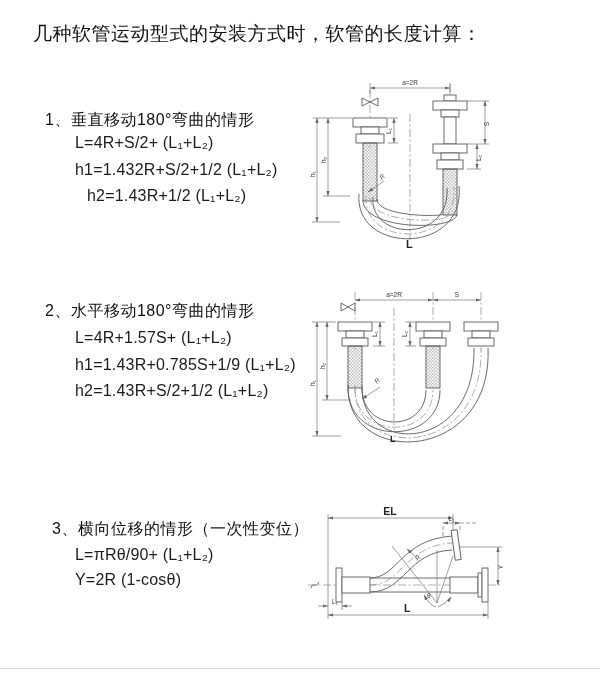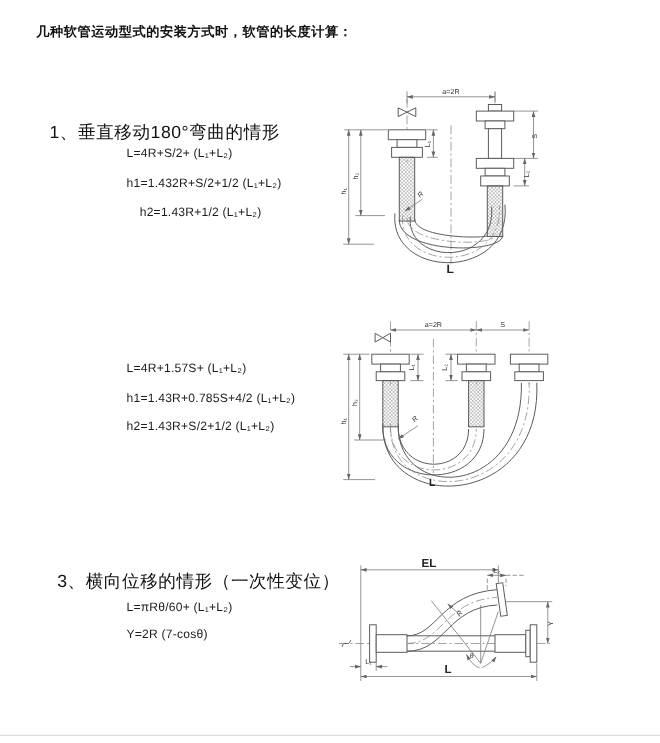--- a/index.html
+++ b/index.html
@@ -1,21 +1,21 @@
 <!DOCTYPE html>
 <html><head>
 <meta charset="utf-8">
 <style>
   html,body{margin:0;padding:0;background:#fff;}
   #page{position:relative;width:600px;height:675px;background:#ffffff;overflow:hidden;
         font-family:"Liberation Sans","DejaVu Sans",sans-serif;color:#1a1a1a;}
   .t{position:absolute;white-space:nowrap;}
-  .title{font-size:12px;font-weight:700;letter-spacing:.5px;color:#111;text-align:center;}
+  .title{font-size:19px;font-weight:400;letter-spacing:.5px;color:#111;text-align:center;}
   .heading{font-size:16px;font-weight:400;color:#111;letter-spacing:.5px;}
-  .formula{font-size:11px;font-weight:400;color:#1c1c1c;letter-spacing:.2px;margin-left:40px;}
+  .formula{font-size:16px;font-weight:400;color:#1c1c1c;letter-spacing:.2px;}
   .diag{position:absolute;}
   .geo{stroke:#5a5a5a;stroke-width:.9;fill:none;}
   .geof{stroke:#5a5a5a;stroke-width:.9;fill:#fff;}
   .dim{stroke:#777;stroke-width:.7;fill:none;}
   .cl{stroke:#8a8a8a;stroke-width:.7;fill:none;stroke-dasharray:8 2.5 2 2.5;}
   .dlab{font-family:"Liberation Sans","DejaVu Sans",sans-serif;fill:#333;font-size:6.5px;}
   .blab{font-family:"Liberation Sans","DejaVu Sans",sans-serif;fill:#222;font-weight:700;}
   .bottom-rule{position:absolute;left:0;top:668px;width:600px;height:1px;background:#d7d7d7;}
 </style>
 </head>
@@ -23,27 +23,28 @@
 
 <div id="page">
 
   <div class="t title" style="left:33px;top:21px">几种软管运动型式的安装方式时，软管的长度计算：</div>
 
   <div class="t heading" style="left:45px;top:110px">1、垂直移动180°弯曲的情形</div>
   <div class="t formula" style="left:75px;top:134px">L=4R+S/2+ (L₁+L₂)</div>
   <div class="t formula" style="left:75px;top:161px">h1=1.432R+S/2+1/2 (L₁+L₂)</div>
   <div class="t formula" style="left:87px;top:187px">h2=1.43R+1/2 (L₁+L₂)</div>
 
+  <div class="t heading" style="left:45px;top:301px">2、水平移动180°弯曲的情形</div>
   <div class="t formula" style="left:75px;top:329px">L=4R+1.57S+ (L₁+L₂)</div>
-  <div class="t formula" style="left:75px;top:356px">h1=1.43R+0.785S+4/2 (L₁+L₂)</div>
+  <div class="t formula" style="left:75px;top:356px">h1=1.43R+0.785S+1/9 (L₁+L₂)</div>
   <div class="t formula" style="left:75px;top:382px">h2=1.43R+S/2+1/2 (L₁+L₂)</div>
 
   <div class="t heading" style="left:52px;top:519px">3、横向位移的情形（一次性变位）</div>
-  <div class="t formula" style="left:75px;top:546px">L=πRθ/60+ (L₁+L₂)</div>
-  <div class="t formula" style="left:75px;top:571px">Y=2R (7-cosθ)</div>
+  <div class="t formula" style="left:75px;top:546px">L=πRθ/90+ (L₁+L₂)</div>
+  <div class="t formula" style="left:75px;top:571px">Y=2R (1-cosθ)</div>
 
   <svg class="diag" style="left:308px;top:70px" width="272" height="190" viewBox="0 0 272 190">
     <defs>
       <marker id="a1" viewBox="0 0 10 10" refX="9.5" refY="5" markerWidth="8" markerHeight="8" orient="auto-start-reverse">
         <path d="M0,2 L10,5 L0,8 z" fill="#666"></path>
       </marker>
       <pattern id="hx1" width="3.2" height="3.2" patternUnits="userSpaceOnUse">
         <path d="M0,3.2 L3.2,0 M0,0 L3.2,3.2" stroke="#8f8f8f" stroke-width="0.45"></path>
       </pattern>
     </defs>

